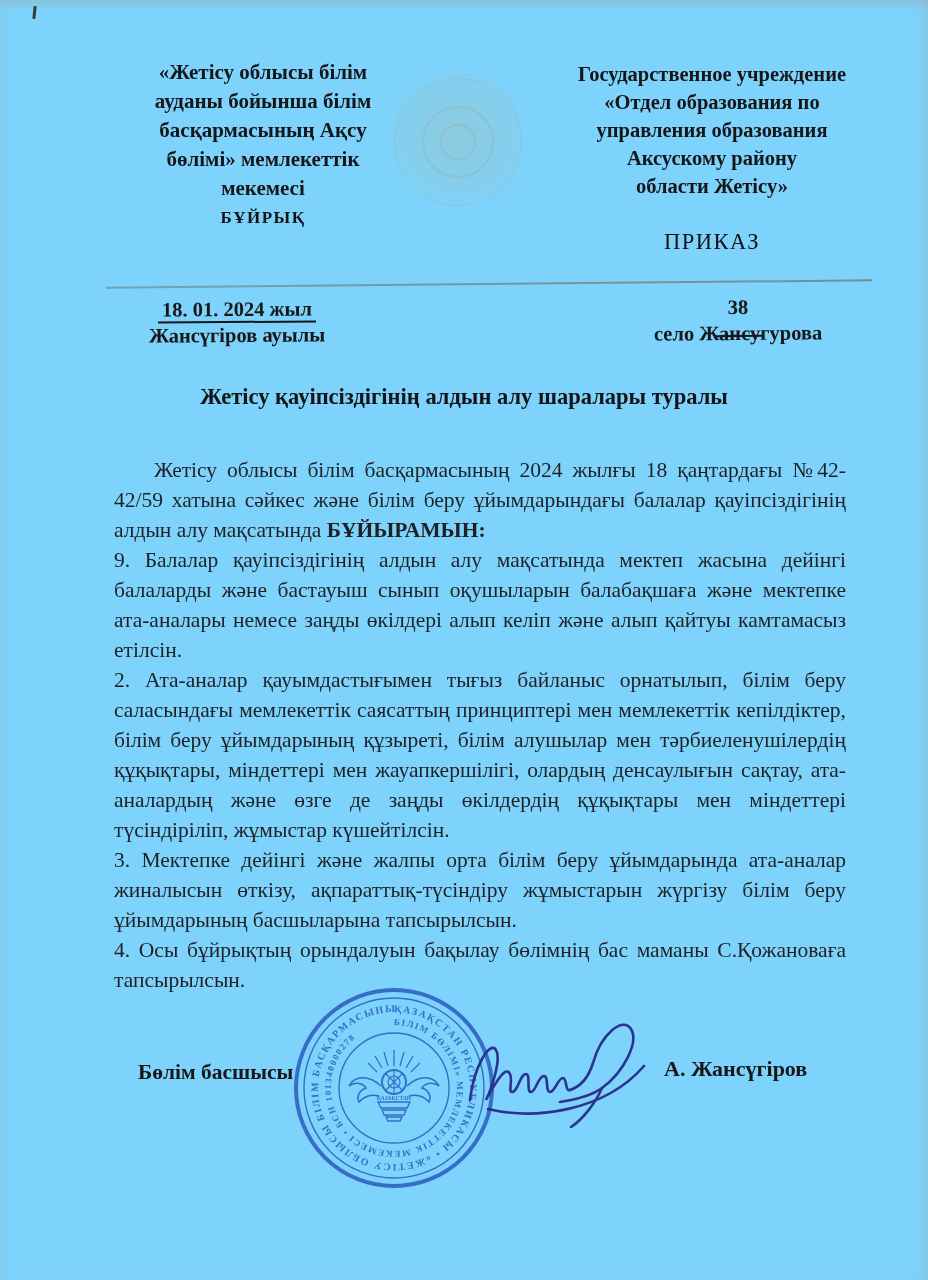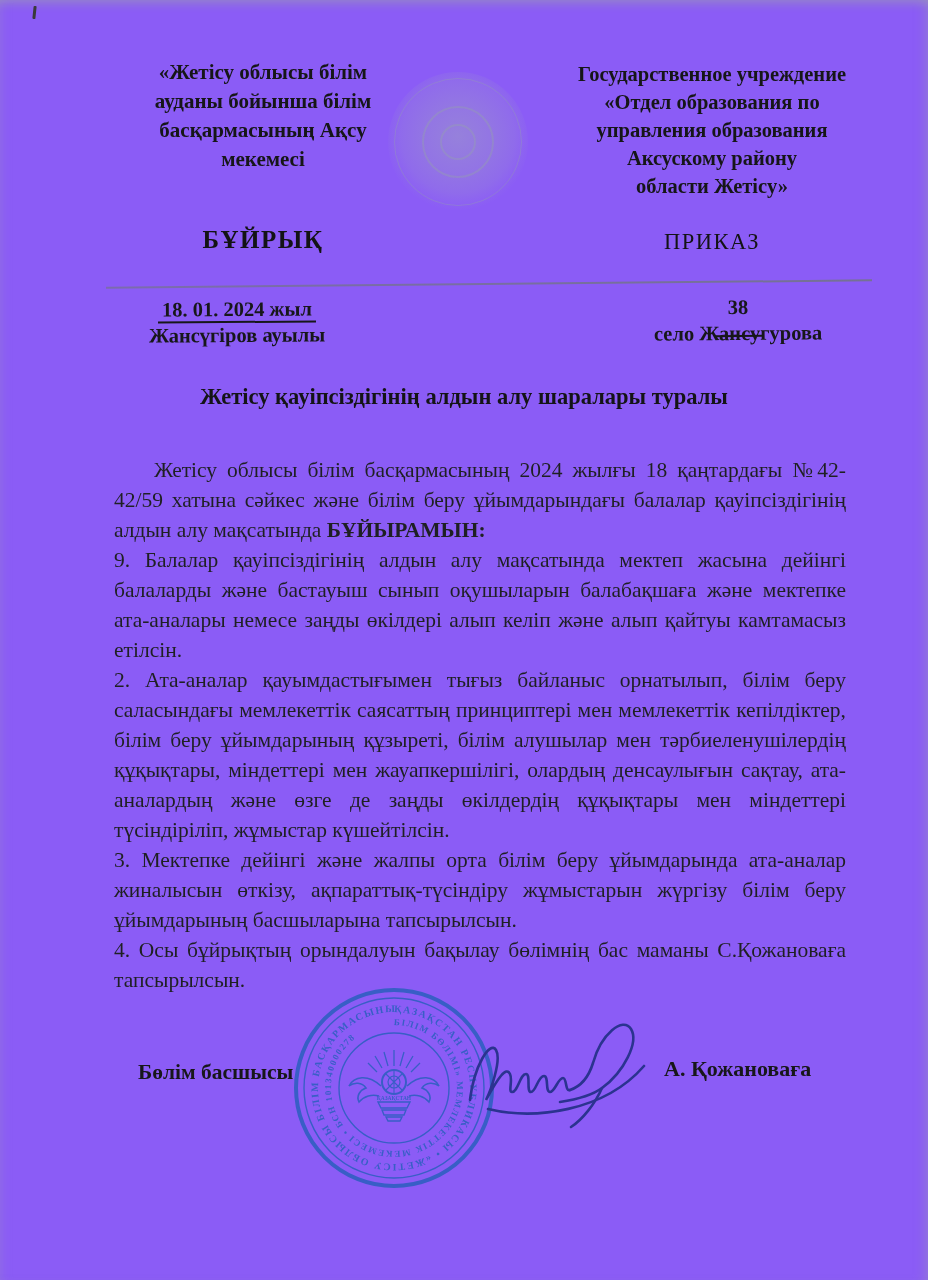--- a/index.html
+++ b/index.html
@@ -5,21 +5,21 @@
   html,body{margin:0;padding:0;}
   body{
     width:928px;height:1280px;
     background:#f2f3f2;
     font-family:"Liberation Serif", serif;
     overflow:hidden;
   }
   .page{
     position:relative;
     width:928px;height:1280px;
-    background:#8b5cf6;
+    background:#7dd3fc;
     box-shadow:inset 0 14px 10px -10px rgba(160,170,165,.45),
                inset -10px 0 14px -10px rgba(160,170,165,.5),
                inset 10px 0 14px -12px rgba(160,170,165,.35);
     color:#1d1d1f;
   }
   .speck{
     position:absolute;left:33px;top:6px;width:3px;height:13px;
     background:#3a3a3a;transform:rotate(6deg);border-radius:1px;
   }
   
@@ -27,22 +27,22 @@
     position:absolute;left:118px;top:58px;width:290px;
     text-align:center;font-weight:bold;font-size:21px;line-height:29px;
     color:#161618;
   }
   .hdr-right{
     position:absolute;left:536px;top:60px;width:352px;
     text-align:center;font-weight:bold;font-size:20.5px;line-height:28px;
     color:#161618;
   }
   .order-word-kk{
-    position:absolute;left:118px;top:226px;width:290px;text-align:center;
-    font-weight:bold;font-size:25px;letter-spacing:1.5px;color:#131315;font-family:Liberation Serif, serif;
+    position:absolute;left:118px;top:208px;width:290px;text-align:center;
+    font-weight:bold;font-size:17px;letter-spacing:1.5px;color:#131315;font-family:Liberation Serif, serif;
   }
   .order-word-ru{
     position:absolute;left:536px;top:229px;width:352px;text-align:center;
     font-weight:normal;font-size:22.5px;letter-spacing:1.5px;color:#131315;
   }
   
   .watermark{
     position:absolute;left:388px;top:72px;width:140px;height:140px;
     border-radius:50%;
     background:radial-gradient(circle at 50% 46%,
@@ -100,20 +100,21 @@
 <body>
 
 <div class="page">
 
   <div class="speck"></div>
 
   <div class="hdr-left">
     <div>«Жетісу облысы білім</div>
     <div>ауданы бойынша білім</div>
     <div>басқармасының Ақсу</div>
+    <div>бөлімі» мемлекеттік</div>
     <div>мекемесі</div>
   </div>
 
   <div class="watermark">
     <div class="ring1"></div>
     <div class="ring2"></div>
     <div class="core"></div>
   </div>
 
   <div class="hdr-right">
@@ -183,15 +184,15 @@
 
   <svg class="signature" viewBox="0 0 214 132" xmlns="http://www.w3.org/2000/svg">
     <g fill="none" stroke="#2b3390" stroke-width="2.6" stroke-linecap="round">
       <path d="M 18,92 C 22,58 38,32 44,42 C 50,52 38,84 34,92 C 46,70 54,58 58,66 C 61,72 56,84 60,84 C 66,84 68,66 74,66 C 79,66 74,84 79,84 C 84,84 86,68 92,68 C 97,68 93,84 98,84 C 103,84 106,70 111,70 C 115,70 113,84 118,82"></path>
       <path d="M 118,82 C 130,78 137,68 141,55 C 149,26 171,8 179,21 C 187,34 172,64 150,80 C 138,89 121,92 108,94"></path>
       <path d="M 36,101 C 82,112 152,104 192,58"></path>
       <path d="M 150,80 C 143,96 130,112 119,119"></path>
     </g>
   </svg>
 
-  <div class="sig-name">А. Қожановаға</div>
+  <div class="sig-name">А. Жансүгіров</div>
 
 </div>
 
 </body></html>

